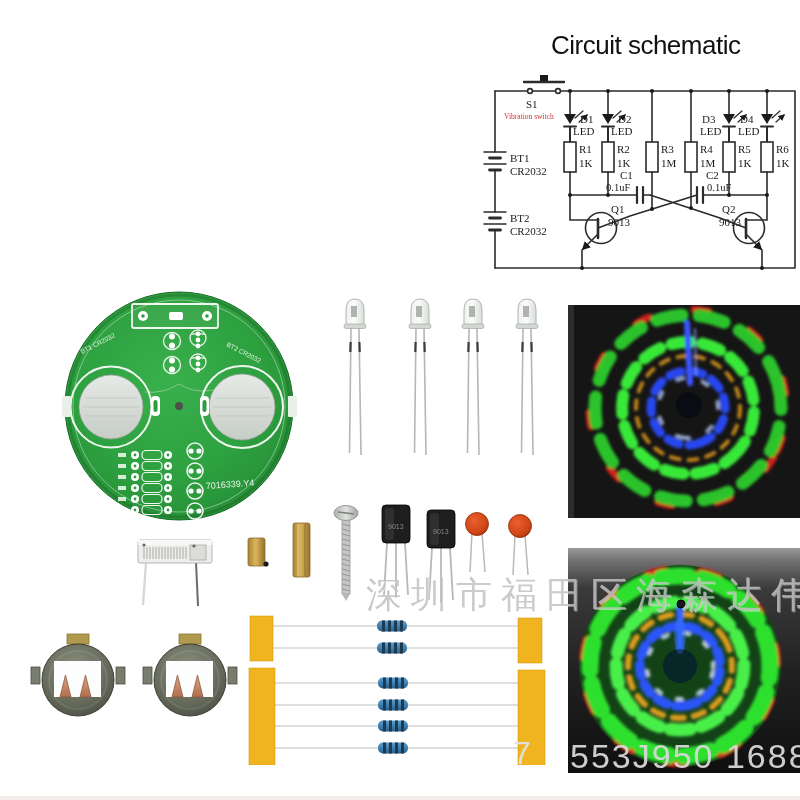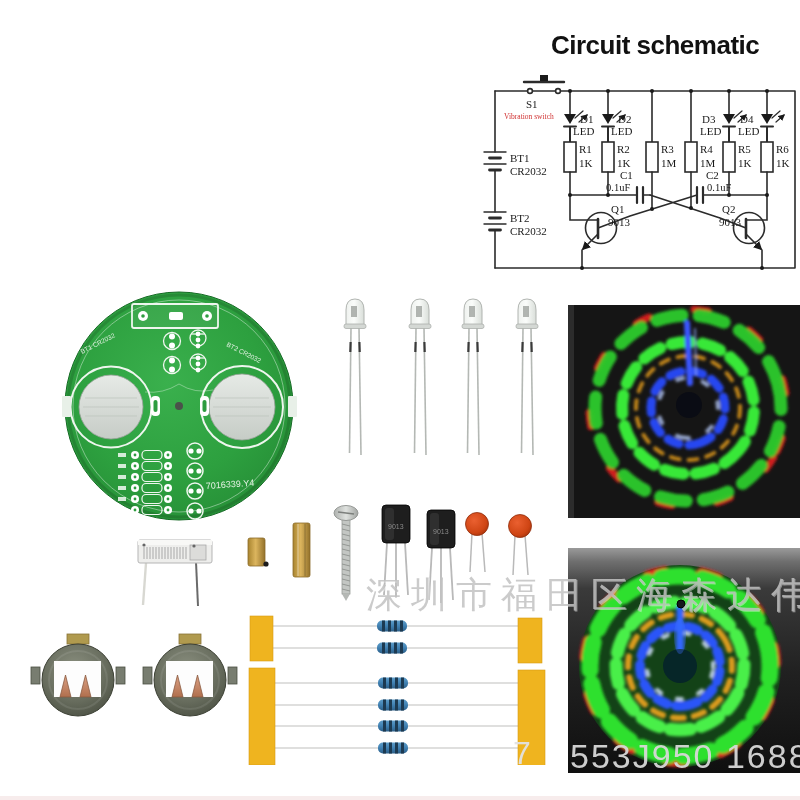--- a/index.html
+++ b/index.html
@@ -1,19 +1,19 @@
 <!DOCTYPE html>
 <html><head>
 <meta charset="utf-8">
 <style>
   html,body{margin:0;padding:0;background:#fff;}
   #stage{position:relative;width:800px;height:800px;background:#ffffff;overflow:hidden;
          font-family:"Liberation Sans",sans-serif;}
   .abs{position:absolute;}
-  #schematic-title{left:551px;top:30px;font-size:26px;font-weight:bold;color:#111;
+  #schematic-title{left:551px;top:30px;font-size:26px;font-weight:normal;color:#111;
                    letter-spacing:-0.5px;white-space:nowrap;}
   .schem-text{font-family:"Liberation Serif",serif;fill:#1a1a1a;}
   #wm-company{left:366px;top:571px;font-size:36px;letter-spacing:9px;color:#c3c3c3;opacity:.85;
               white-space:nowrap;text-shadow:1px 1px 0 rgba(255,255,255,.5);}
   #wm-code{left:570px;top:737px;font-size:34px;letter-spacing:2px;color:#d8d8d8;opacity:.95;white-space:nowrap;}
   #wm-prefix{left:513px;top:735px;font-size:32px;color:#e2e2e2;opacity:.95;}
   #bottom-edge-line{left:0;top:796px;width:800px;height:4px;background:#f7ecec;}
 </style>
 </head>
 <body>

